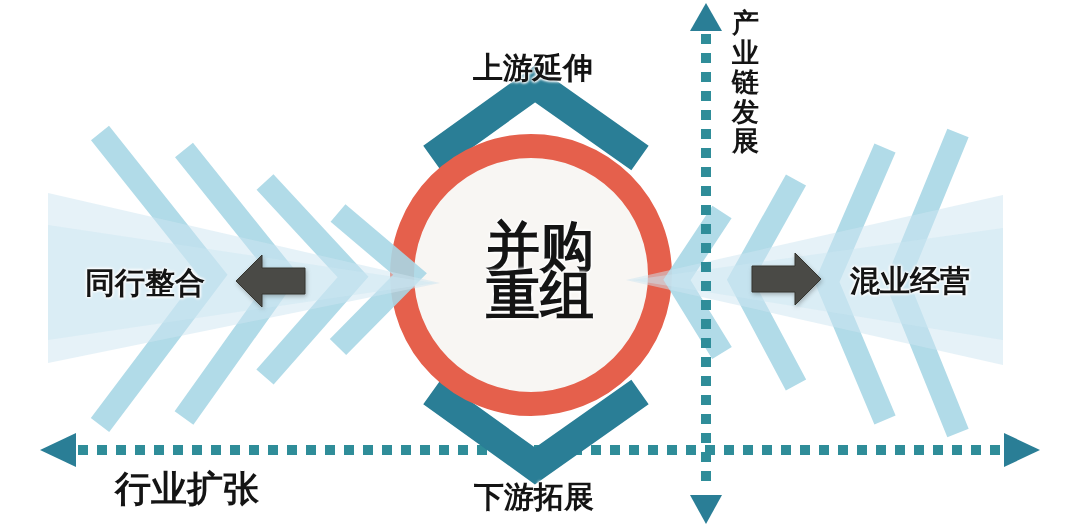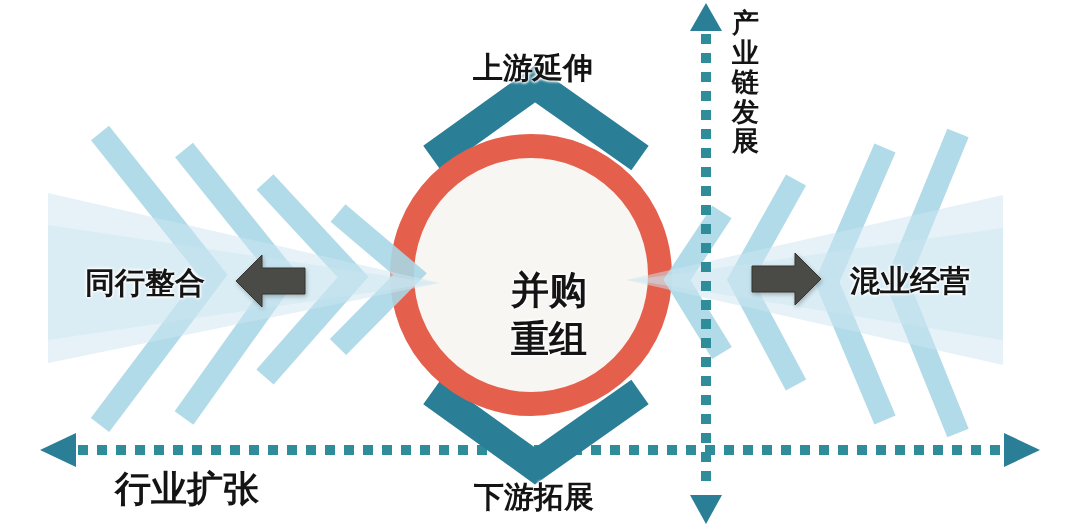--- a/index.html
+++ b/index.html
@@ -10,21 +10,21 @@
   }
   .stage svg{position:absolute;left:0;top:0;}
   .lbl{
     position:absolute;font-weight:bold;color:var(--text-dark,#141414);
     text-align:center;white-space:nowrap;
     text-shadow:0 1px 3px rgba(255,255,255,.95),0 -1px 3px rgba(255,255,255,.95),
                 1px 0 3px rgba(255,255,255,.95),-1px 0 3px rgba(255,255,255,.95);
   }
   .lbl-main{font-size:30px;width:200px;}
   .lbl-axis{font-size:36px;width:200px;}
-  .lbl-center{left:449px;top:222px;width:200px;font-size:38px;line-height:49px;margin-top:44px;}
+  .lbl-center{left:440px;top:222px;width:200px;font-size:54px;line-height:49px;}
   .lbl-center span{display:block;}
   .lbl-vertical{
     left:729px;top:8px;width:30px;font-size:27px;line-height:29.5px;
     white-space:normal;word-break:break-all;text-align:right;
   }
   
   .bigchev{fill:none;stroke:var(--teal,#2a7e96);stroke-width:30;stroke-linejoin:miter;}
   .band{fill:none;stroke:var(--band-blue,#a9d7e6);stroke-width:23;stroke-linejoin:miter;opacity:.9;}
   .funnel-outer{fill:var(--funnel-blue,#cde6f2);opacity:.5;}
   .funnel-inner{fill:var(--funnel-blue,#cde6f2);opacity:.45;}

